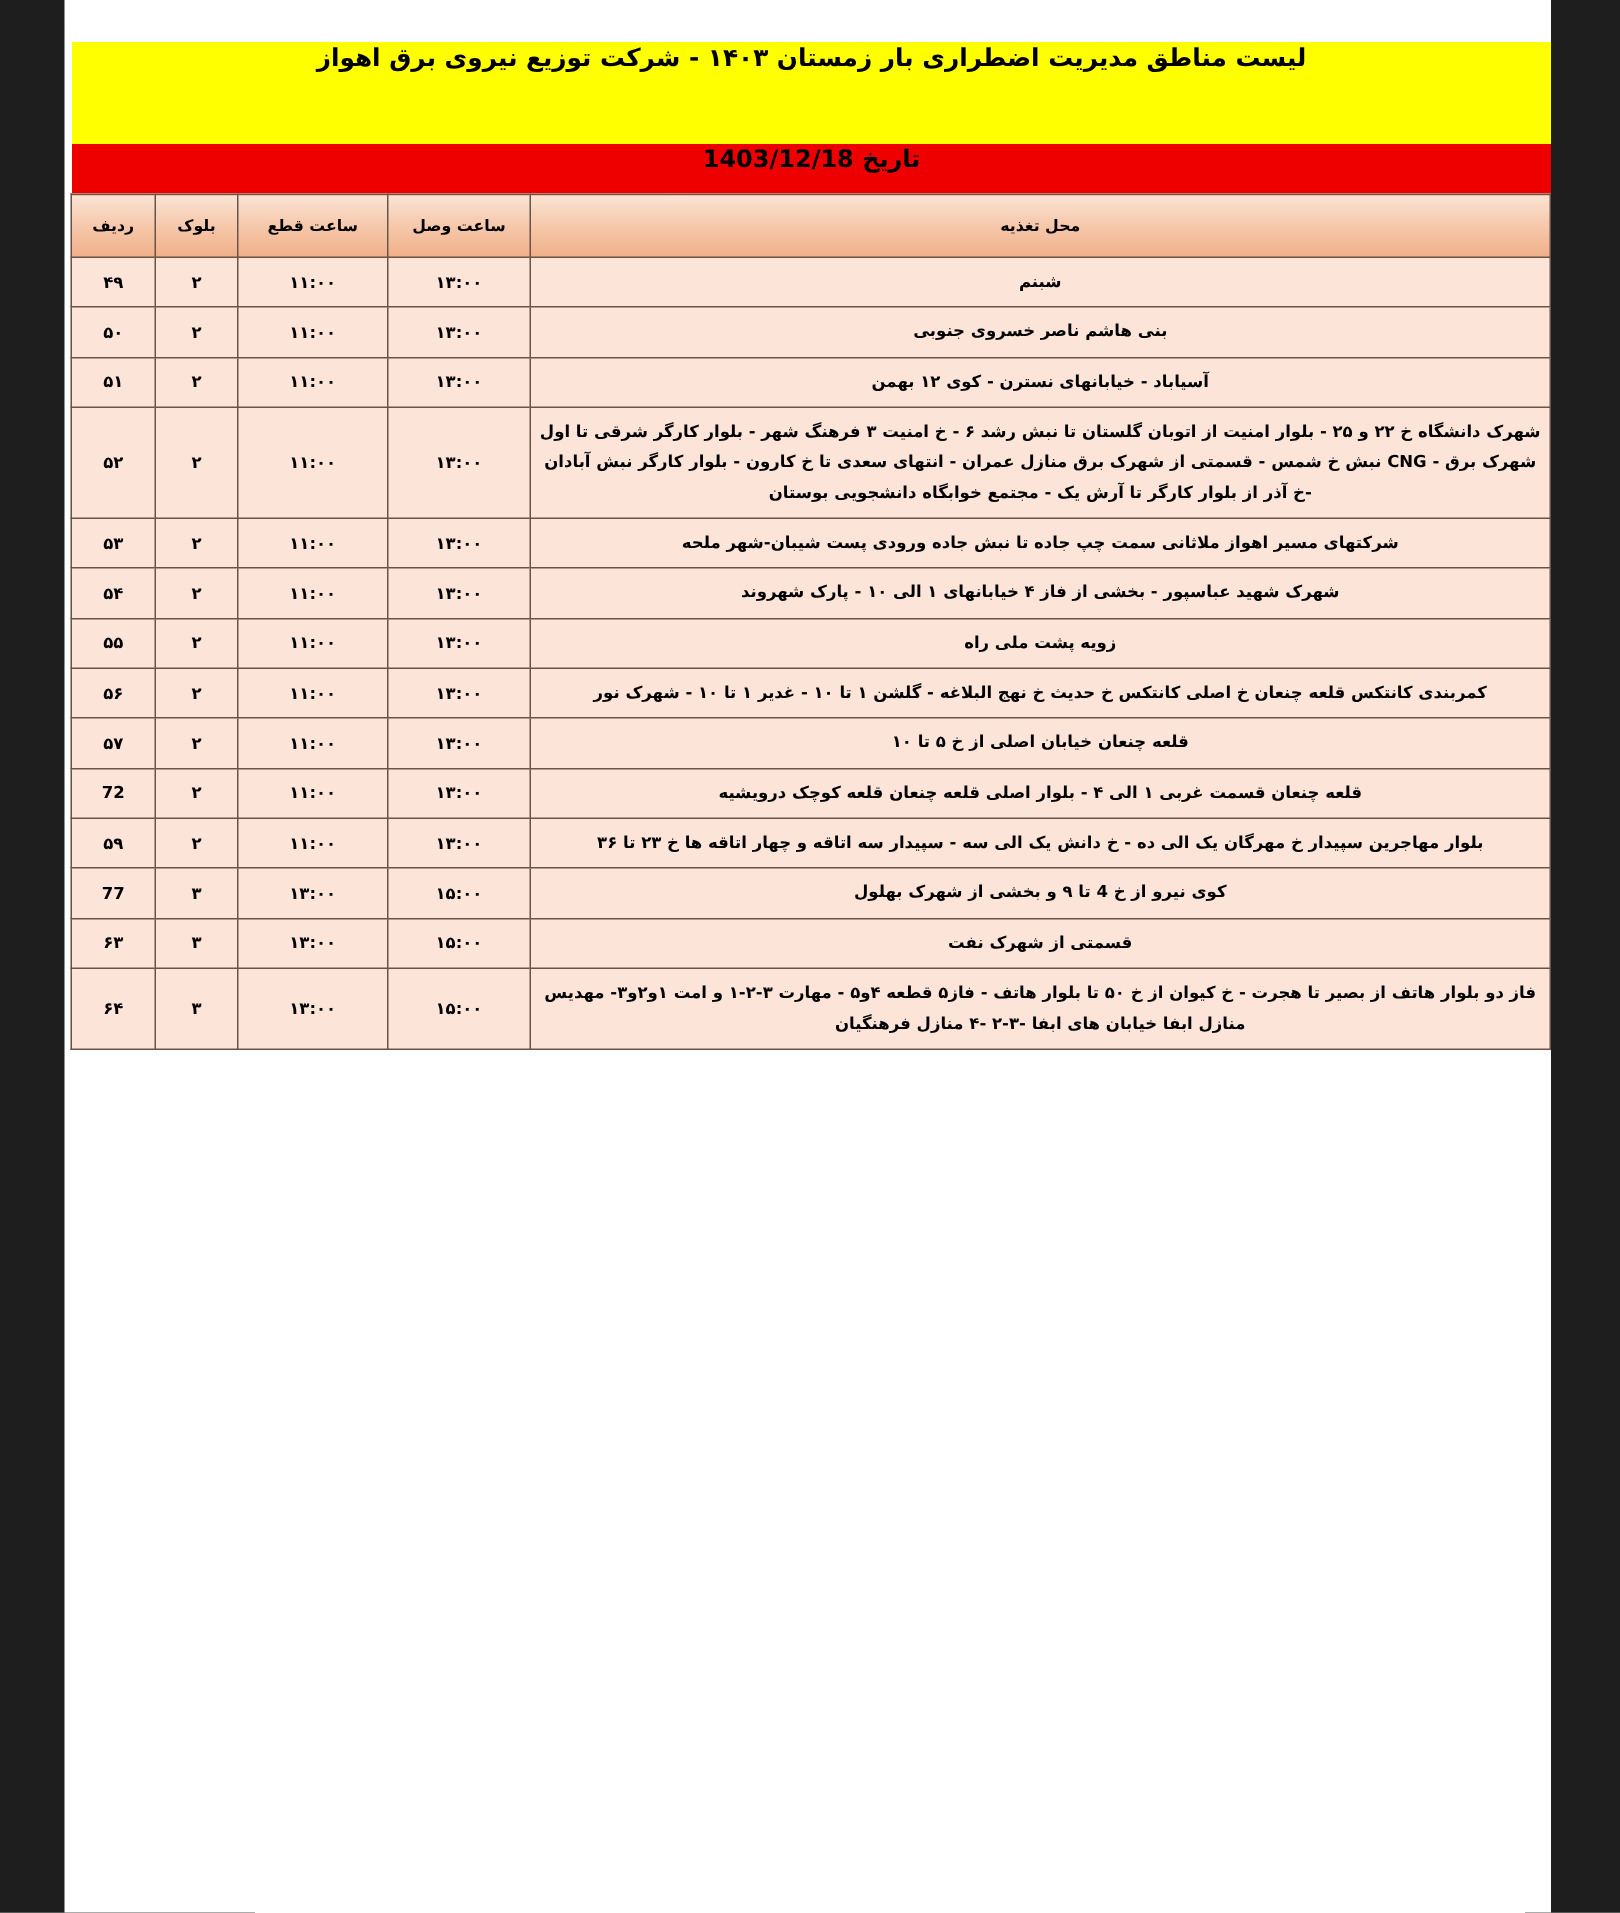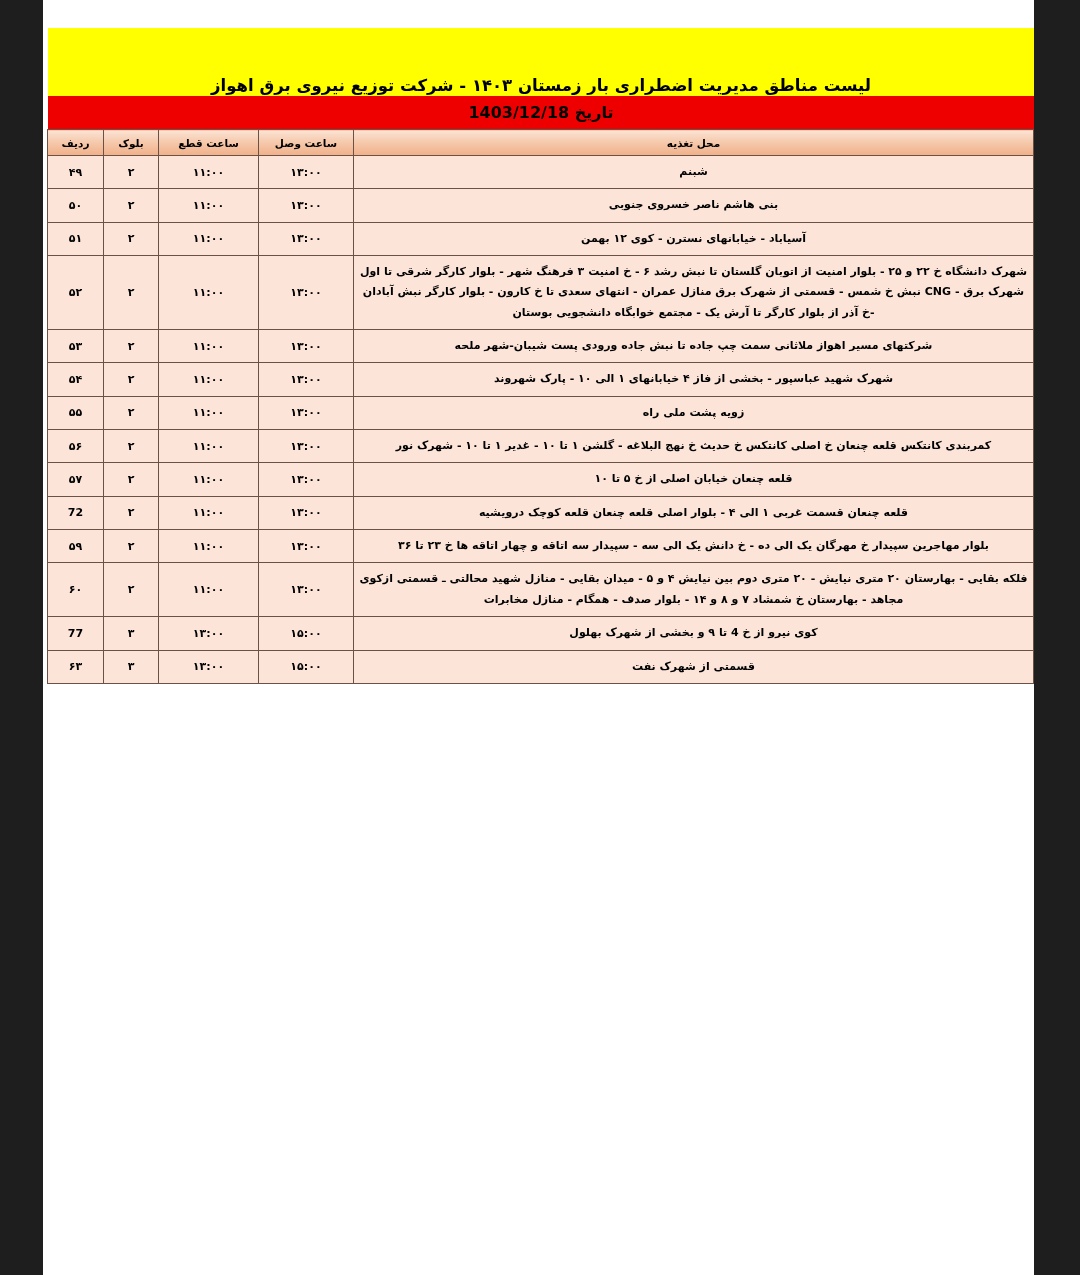--- a/index.html
+++ b/index.html
@@ -25,39 +25,39 @@
     position: absolute;
     left: 5px;
     top: 28px;
     width: 986px;
   }
   
   .title-banner {
     background: #ffff00;
     height: 68px;
     display: flex;
-    align-items: flex-end;
+    align-items: flex-start;
     justify-content: center;
     text-align: center;
     padding: 0 10px;
   }
   .title-banner .title-text {
     font-size: 16.5px;
     font-weight: bold;
     color: #000000;
     letter-spacing: 0px;
     line-height: 1.3;
     direction: rtl;
   }
   
   .date-bar {
     background: #ee0000;
     height: 33px;
     display: flex;
-    align-items: center;
+    align-items: flex-start;
     justify-content: center;
   }
   .date-bar .date-text {
     font-size: 16px;
     font-weight: bold;
     color: #000000;
     direction: rtl;
   }
   
   table.sched {
@@ -67,21 +67,21 @@
     direction: rtl;
     background: #fce5d8;
   }
   table.sched th, table.sched td {
     border: 1px solid #6b5247;
     text-align: center;
     vertical-align: middle;
     color: #000;
   }
   table.sched thead th {
-    height: 26px;
+    height: 42px;
     font-size: 10.5px;
     font-weight: bold;
     background: linear-gradient(to bottom, #fbe3d4 0%, #f6caae 45%, #f0b089 100%);
     padding: 0 2px;
   }
   table.sched tbody td {
     font-size: 11px;
     font-weight: bold;
     background: #fce5d8;
     padding: 6px 4px;
@@ -205,37 +205,37 @@
             <td class="cell-idx">72</td>
           </tr>
           <tr>
             <td class="cell-place">بلوار مهاجرین سپیدار خ مهرگان یک الی ده - خ دانش یک الی سه - سپیدار سه اتاقه و چهار اتاقه ها خ ۲۳ تا ۳۶</td>
             <td class="cell-time">۱۳:۰۰</td>
             <td class="cell-time">۱۱:۰۰</td>
             <td class="cell-block">۲</td>
             <td class="cell-idx">۵۹</td>
           </tr>
           <tr>
-            <td class="cell-place">فلکه بقایی - بهارستان ۲۰ متری نیایش - ۲۰ متری دوم بین نیایش ۴ و ۵ - میدان بقایی - منازل شهید محالتی ـ قسمتی ازکوی مجاهد - بهارستان خ شمشاد ۷ و ۸ و ۱۴ - بلوار صدف - همگام - منازل مخابرات</td>
-            <td class="cell-time">۱۳:۰۰</td>
-            <td class="cell-time">۱۱:۰۰</td>
-            <td class="cell-block">۲</td>
-            <td class="cell-idx">۶۰</td>
-          </tr>
-          <tr>
             <td class="cell-place">کوی نیرو از خ 4 تا ۹ و بخشی از شهرک بهلول</td>
             <td class="cell-time">۱۵:۰۰</td>
             <td class="cell-time">۱۳:۰۰</td>
             <td class="cell-block">۳</td>
             <td class="cell-idx">77</td>
           </tr>
           <tr>
             <td class="cell-place">قسمتی از شهرک نفت</td>
             <td class="cell-time">۱۵:۰۰</td>
             <td class="cell-time">۱۳:۰۰</td>
             <td class="cell-block">۳</td>
             <td class="cell-idx">۶۳</td>
           </tr>
+          <tr>
+            <td class="cell-place">فاز دو بلوار هاتف از بصیر تا هجرت - خ کیوان از خ ۵۰ تا بلوار هاتف - فاز۵ قطعه ۴و۵ - مهارت ۳-۲-۱ و امت ۱و۲و۳- مهدیس منازل ابفا خیابان های ابفا -۳-۲ -۴ منازل فرهنگیان</td>
+            <td class="cell-time">۱۵:۰۰</td>
+            <td class="cell-time">۱۳:۰۰</td>
+            <td class="cell-block">۳</td>
+            <td class="cell-idx">۶۴</td>
+          </tr>
         </tbody>
     </table>
 
   </div>
 </div>
 
 </body></html>

